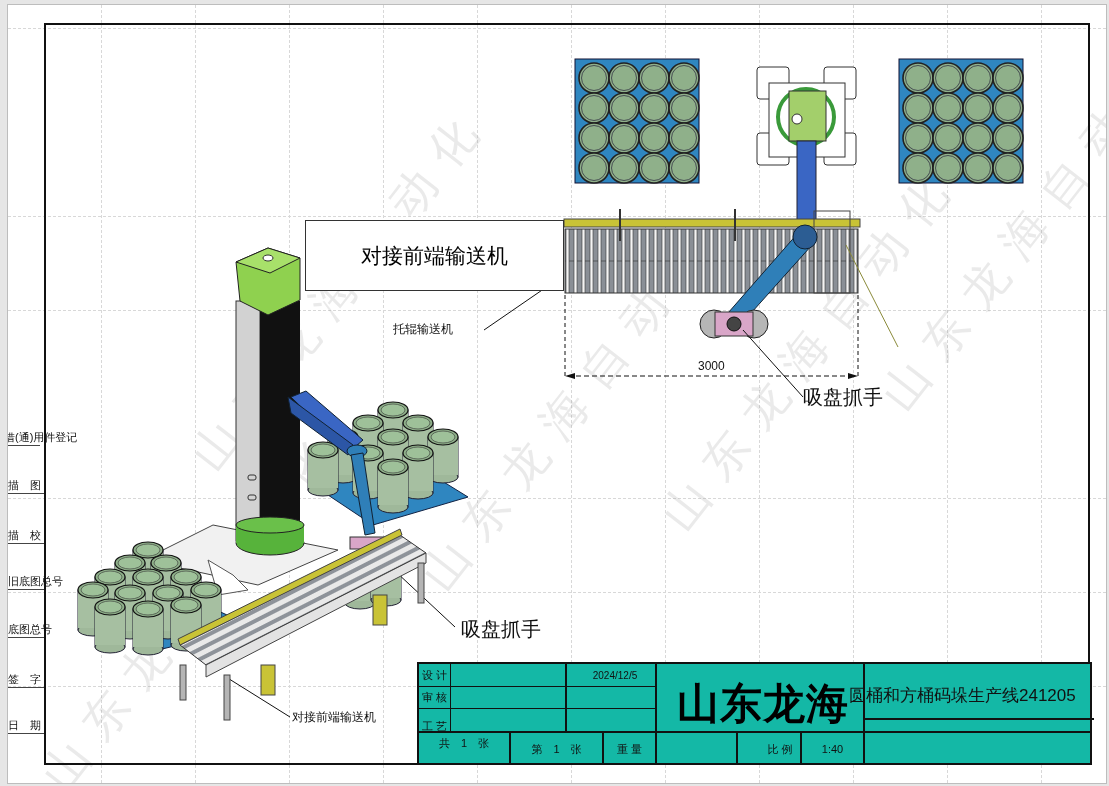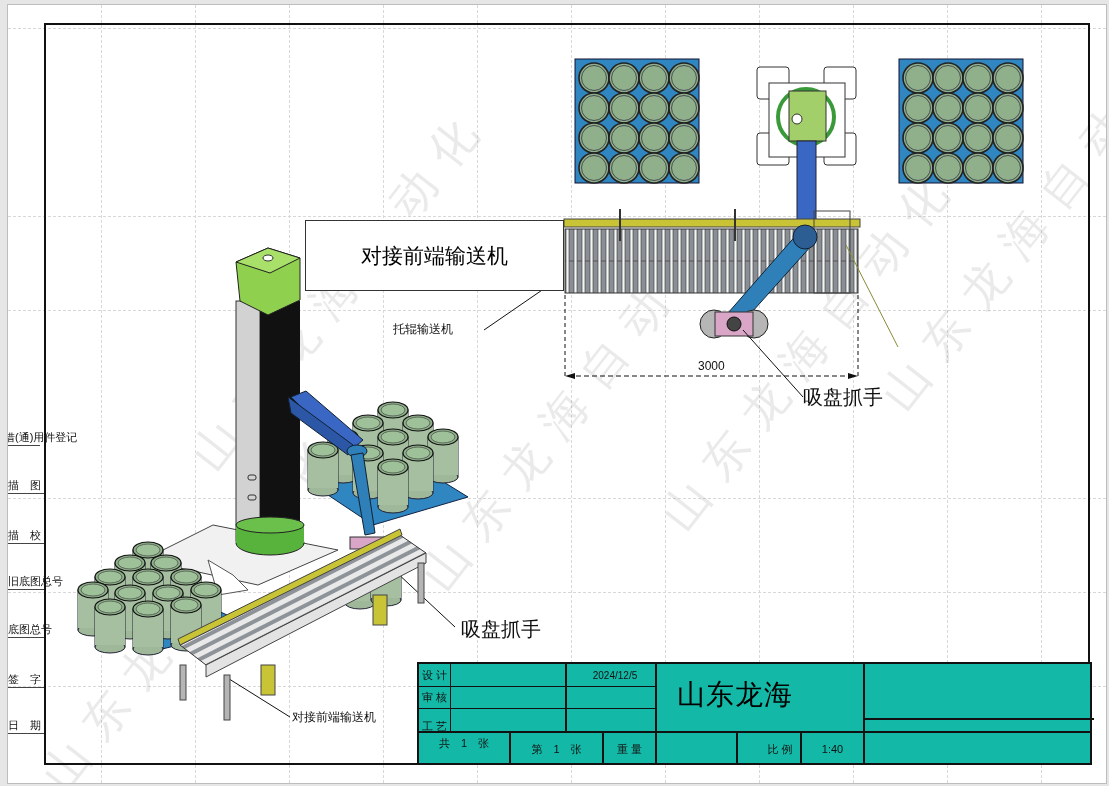--- a/index.html
+++ b/index.html
@@ -8,21 +8,21 @@
   .grid-v{position:absolute;top:0;bottom:0;width:0;border-left:1px dashed #d8d8d8;}
   .grid-h{position:absolute;left:0;right:0;height:0;border-top:1px dashed #d8d8d8;}
   .frame{position:absolute;left:36px;top:18px;width:1046px;height:742px;border:2px solid #111;box-sizing:border-box;}
   .ls-cell{position:absolute;left:0;width:36px;font-size:11px;color:#111;white-space:nowrap;overflow:visible;border-bottom:1px solid #444;height:16px;line-height:16px;}
   .wm{position:absolute;font-size:46px;color:rgba(140,140,140,0.18);transform:rotate(-52deg);transform-origin:left top;white-space:nowrap;letter-spacing:18px;pointer-events:none;font-family:"DejaVu Serif",serif;}
   .label{position:absolute;white-space:nowrap;color:#111;}
   .box-label{position:absolute;left:297px;top:215px;width:257px;height:69px;border:1px solid #333;background:#fff;display:flex;align-items:center;justify-content:center;font-size:21px;font-family:"DejaVu Serif",serif;}
   .tb{position:absolute;left:409px;top:657px;width:675px;height:103px;border:2px solid #111;box-sizing:border-box;background:#14b8a6;}
   .tb .c{position:absolute;font-size:11px;color:#111;display:flex;align-items:center;justify-content:center;box-sizing:border-box;}
   .line{position:absolute;background:#111;}
-  .company{position:absolute;font-size:28px;font-weight:normal;color:#000;font-family:"DejaVu Sans",sans-serif;letter-spacing:1px;}
+  .company{position:absolute;font-size:42px;font-weight:bold;color:#000;font-family:"DejaVu Sans",sans-serif;letter-spacing:1px;}
   .ttl{position:absolute;font-size:17px;color:#111;white-space:nowrap;}
 </style>
 </head>
 <body>
 
 <div class="page">
 
   <div class="grid-v" style="left:93px"></div>
   <div class="grid-v" style="left:187px"></div>
   <div class="grid-v" style="left:281px"></div>
@@ -231,15 +231,16 @@
     <div class="c" style="left:0;top:22px;width:31px;height:22px">审 核</div>
     <div class="c" style="left:0;top:44px;width:31px;height:37px">工 艺</div>
     <div class="c" style="left:148px;top:0;width:96px;height:22px;font-size:10px">2024/12/5</div>
     <div class="c" style="left:0;top:69px;width:90px;height:20px">共　1　张</div>
     <div class="c" style="left:92px;top:69px;width:91px;height:32px">第　1　张</div>
     <div class="c" style="left:185px;top:69px;width:51px;height:32px">重 量</div>
     <div class="c" style="left:238px;top:69px;width:79px;height:32px"></div>
     <div class="c" style="left:319px;top:69px;width:84px;height:32px">比 例</div>
     <div class="c" style="left:383px;top:69px;width:61px;height:32px">1:40</div>
 
+    <div class="ttl" style="left:430px;top:20px">圆桶和方桶码垛生产线241205</div>
     <div class="company" style="left:258px;top:12px">山东龙海</div>
   </div>
 </div>
 
 </body></html>

